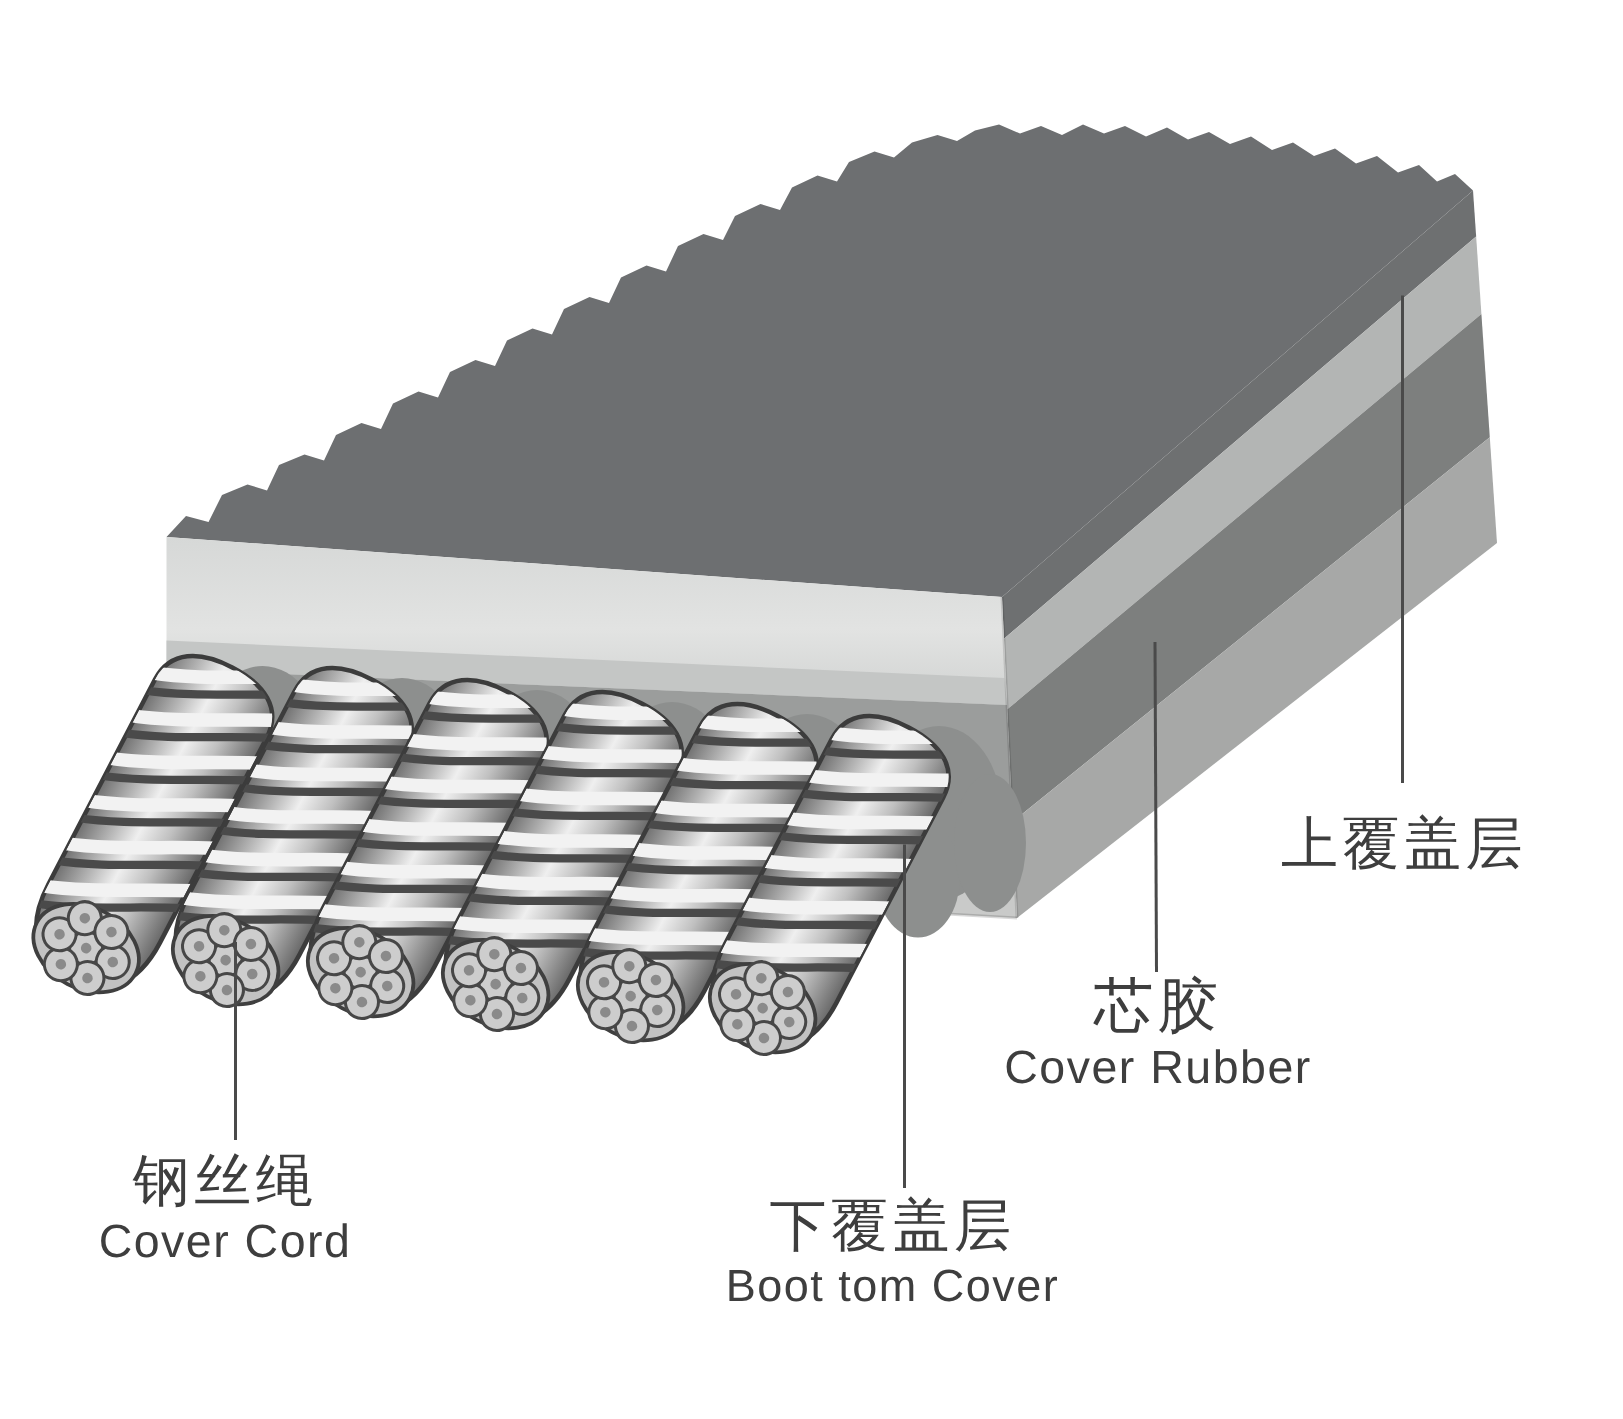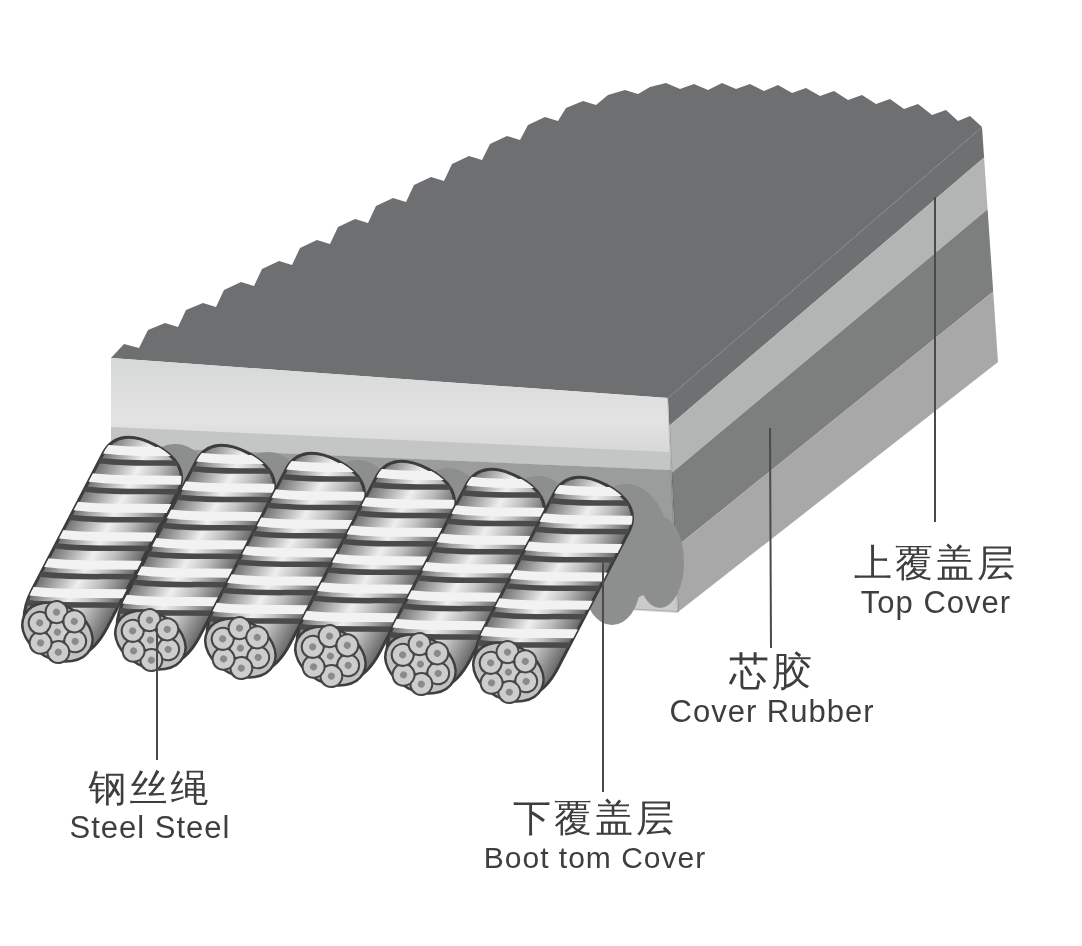--- a/index.html
+++ b/index.html
@@ -148,31 +148,30 @@
     <g stroke="var(--callout-line,#4a4a4a)" stroke-width="2">
       <line x1="157" y1="628" x2="157" y2="760"></line>
       <line x1="603" y1="563" x2="603" y2="792"></line>
       <line x1="770" y1="428" x2="771" y2="648"></line>
       <line x1="935" y1="197" x2="935" y2="522"></line>
     </g>
   </svg>
 
   <div class="callout-label label-top-cover" style="left:936px; top:543px;">
     <div class="zh">上覆盖层</div>
-    <div class="en">Top Cover</div>
   </div>
 
   <div class="callout-label label-cover-rubber" style="left:772px; top:650px;">
     <div class="zh">芯胶</div>
     <div class="en">Cover Rubber</div>
   </div>
 
   <div class="callout-label label-bottom-cover" style="left:595px; top:798px;">
     <div class="zh">下覆盖层</div>
     <div class="en">Boot tom Cover</div>
   </div>
 
   <div class="callout-label label-steel-cord" style="left:150px; top:768px;text-align:center;">
     <div class="zh">钢丝绳</div>
-    <div class="en">Steel Steel</div>
+    <div class="en">Cover Cord</div>
   </div>
 
 </div>
 
 </body></html>

